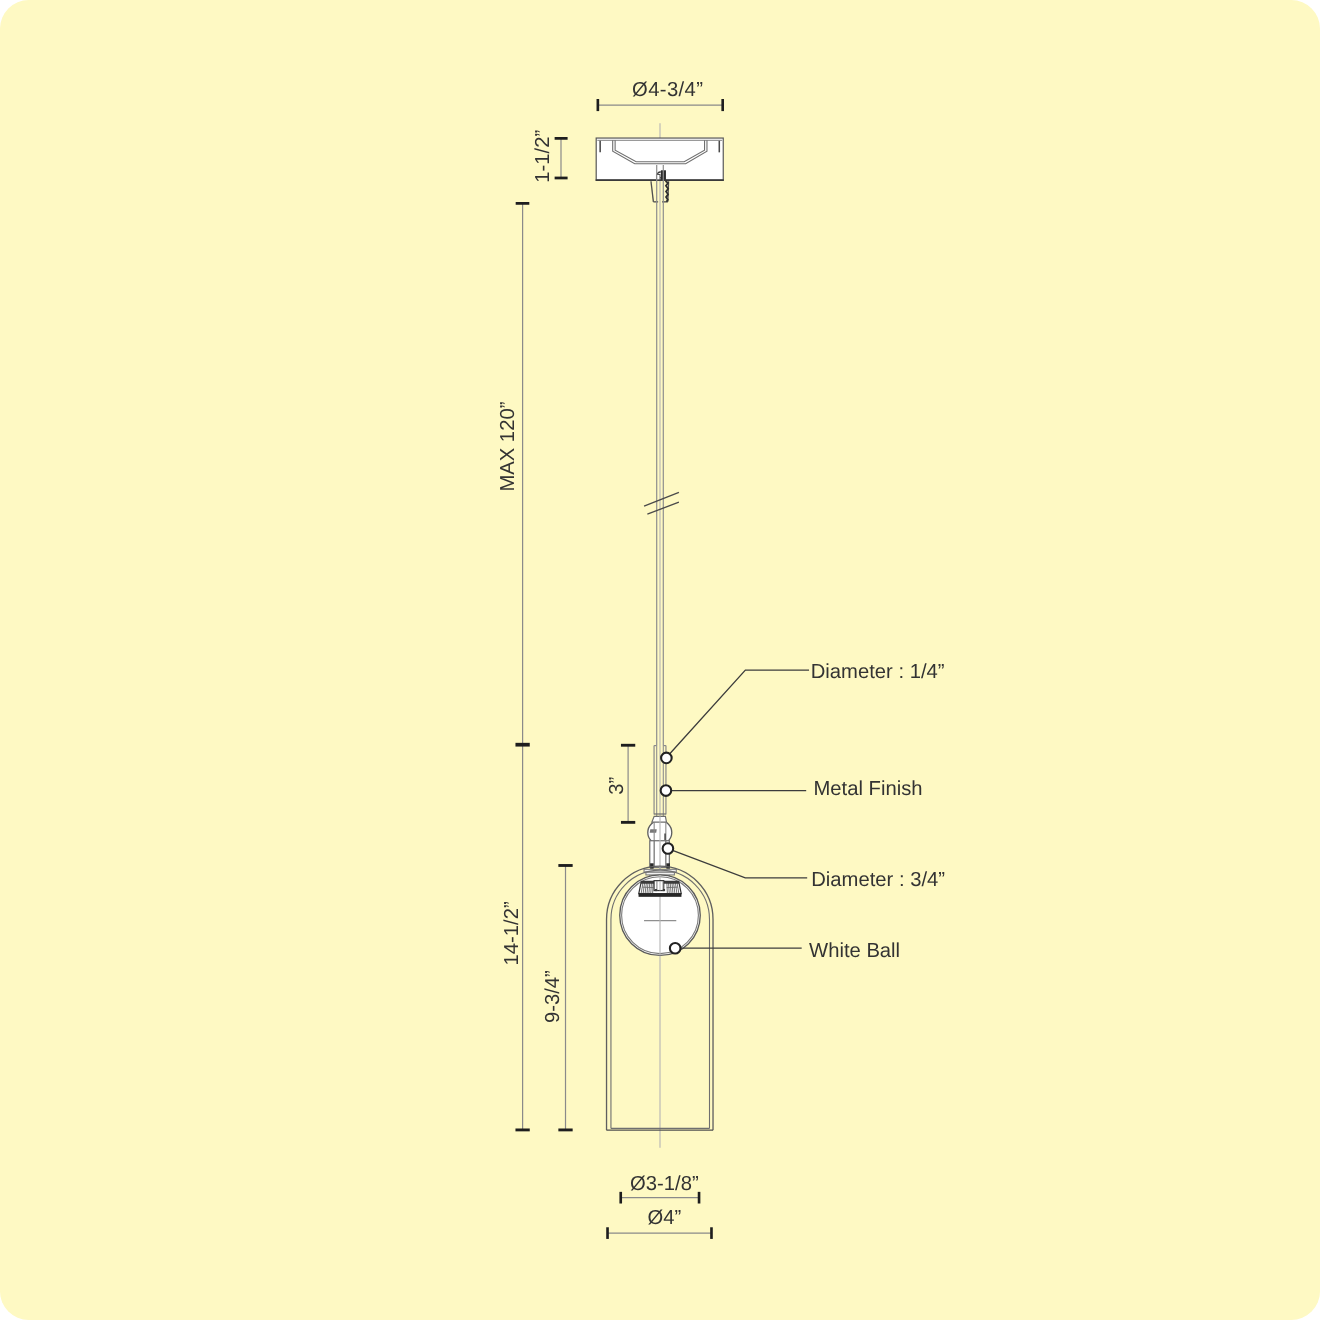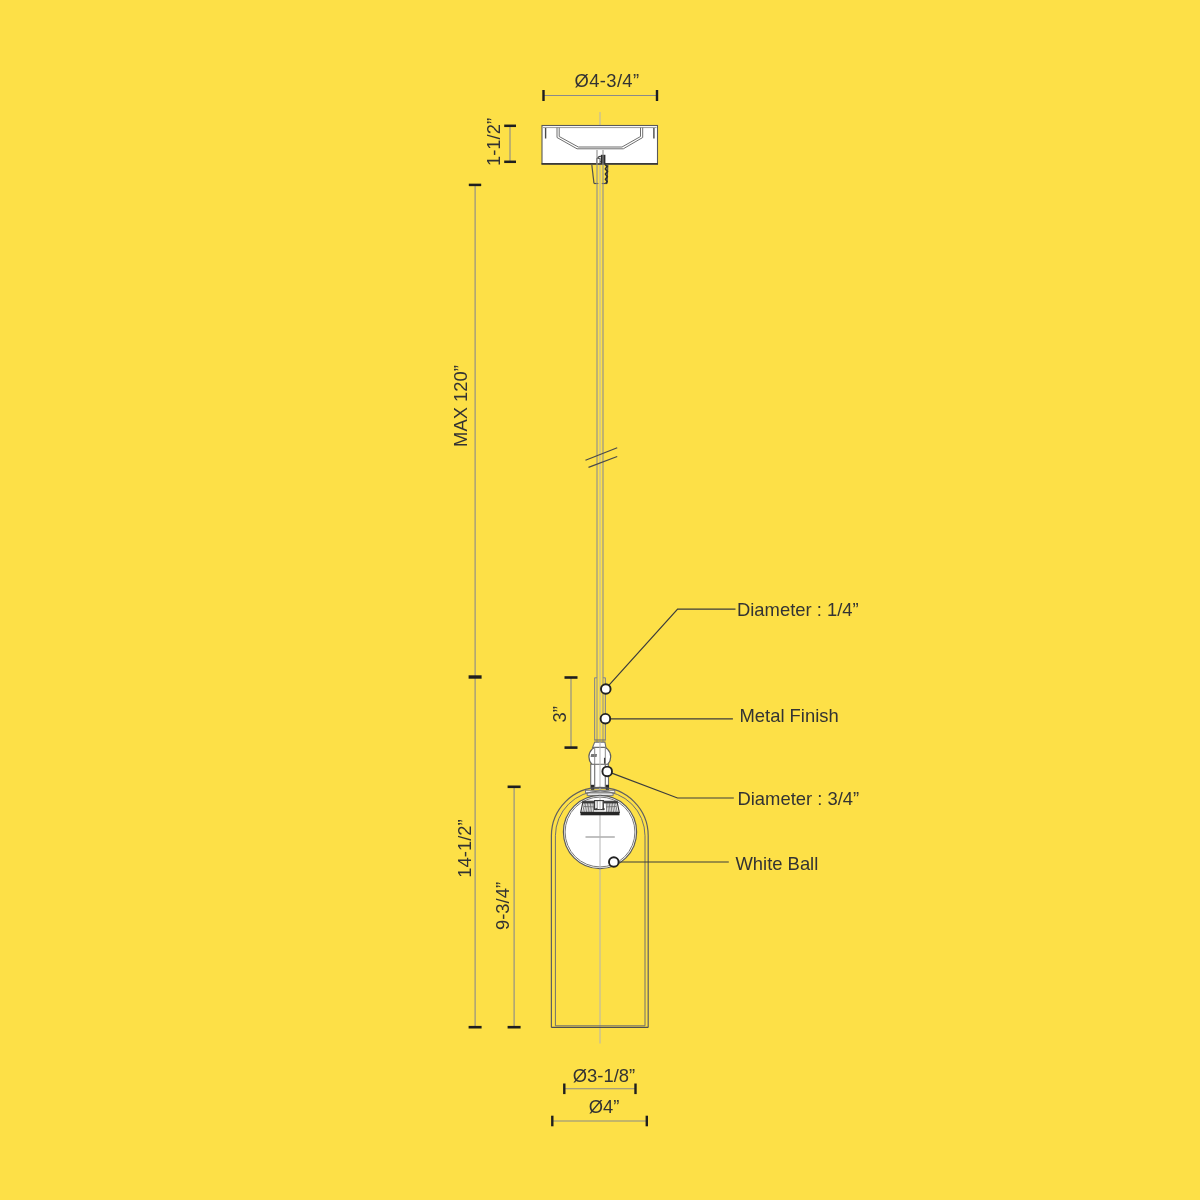--- a/index.html
+++ b/index.html
@@ -1,16 +1,16 @@
 <!DOCTYPE html>
 <html><head>
 <meta charset="utf-8">
 <style>
   html,body{margin:0;padding:0;background:#ffffff;}
-  .page{width:1200px;height:1200px;position:relative;background:#fde047;}
+  .page{width:1200px;height:1200px;position:relative;background:#fef9c3;border-radius:26px;}
   svg{display:block;}
   text{font-family:"Liberation Sans",sans-serif;fill:#333333;}
 </style>
 </head>
 <body>
 <div class="page">
 <svg width="1200" height="1200" viewBox="0 0 1200 1200">
 
 <line x1="600" y1="112" x2="600" y2="1043.5" stroke="#b4b4b4" stroke-width="1"></line>
 

